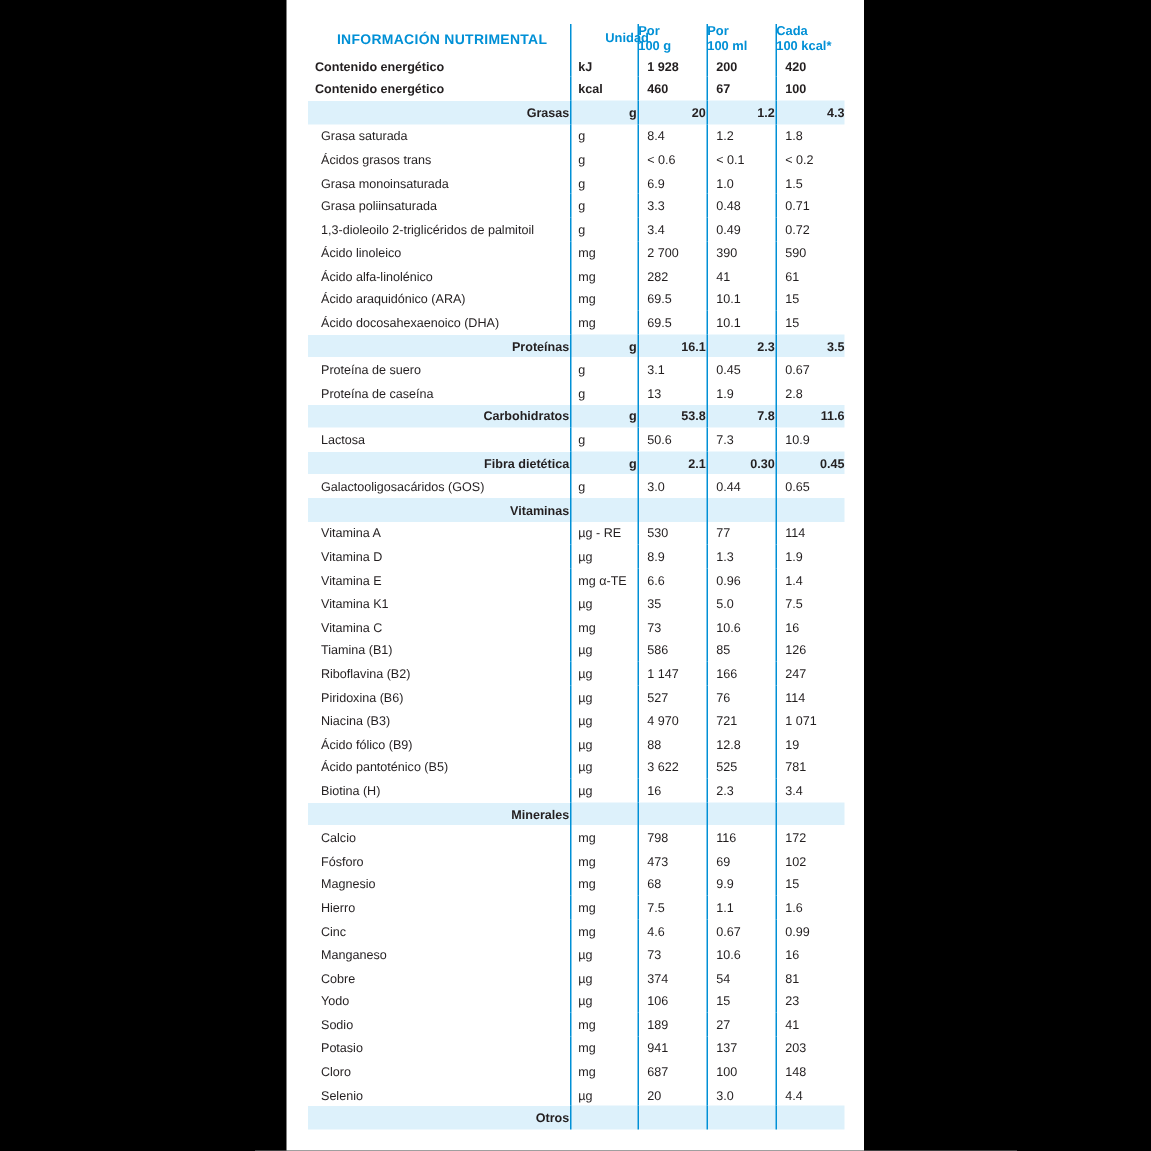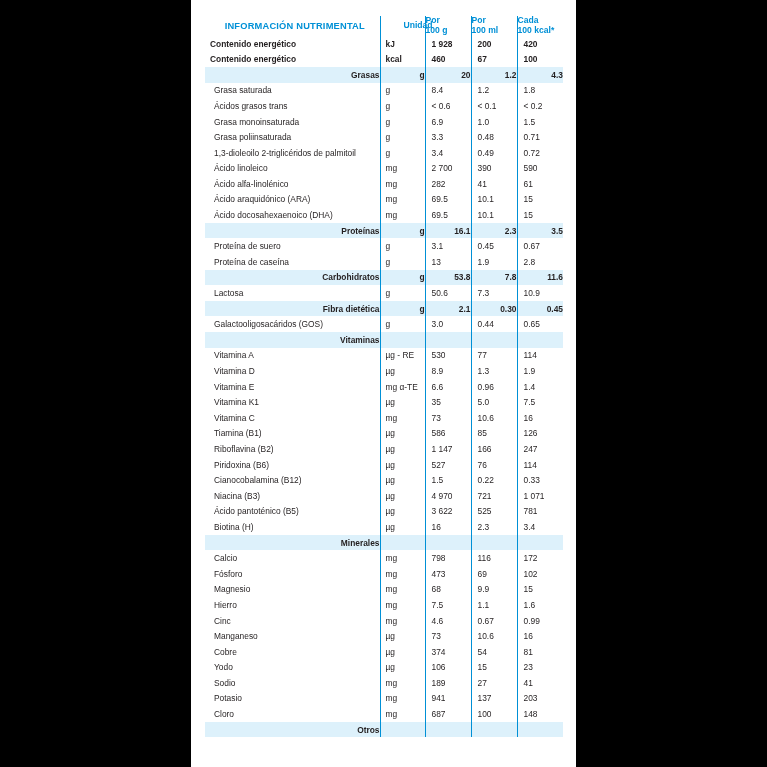--- a/index.html
+++ b/index.html
@@ -317,34 +317,34 @@
           <td class="num">247</td>
         </tr>
         <tr class="sub">
           <td class="name">Piridoxina (B6)</td>
           <td class="unit">µg</td>
           <td class="num">527</td>
           <td class="num">76</td>
           <td class="num">114</td>
         </tr>
         <tr class="sub">
-          <td class="name">Cianocobalamina (B12)</td>
-          <td class="unit">µg</td>
-          <td class="num">1.5</td>
-          <td class="num">0.22</td>
-          <td class="num">0.33</td>
-        </tr>
-        <tr class="sub">
           <td class="name">Niacina (B3)</td>
           <td class="unit">µg</td>
           <td class="num">4 970</td>
           <td class="num">721</td>
           <td class="num">1 071</td>
         </tr>
         <tr class="sub">
+          <td class="name">Ácido fólico (B9)</td>
+          <td class="unit">µg</td>
+          <td class="num">88</td>
+          <td class="num">12.8</td>
+          <td class="num">19</td>
+        </tr>
+        <tr class="sub">
           <td class="name">Ácido pantoténico (B5)</td>
           <td class="unit">µg</td>
           <td class="num">3 622</td>
           <td class="num">525</td>
           <td class="num">781</td>
         </tr>
         <tr class="sub">
           <td class="name">Biotina (H)</td>
           <td class="unit">µg</td>
           <td class="num">16</td>
@@ -427,20 +427,27 @@
           <td class="num">941</td>
           <td class="num">137</td>
           <td class="num">203</td>
         </tr>
         <tr class="sub">
           <td class="name">Cloro</td>
           <td class="unit">mg</td>
           <td class="num">687</td>
           <td class="num">100</td>
           <td class="num">148</td>
+        </tr>
+        <tr class="sub">
+          <td class="name">Selenio</td>
+          <td class="unit">µg</td>
+          <td class="num">20</td>
+          <td class="num">3.0</td>
+          <td class="num">4.4</td>
         </tr>
         <tr class="section">
           <td class="name">Otros</td>
           <td class="unit"></td>
           <td class="num"></td>
           <td class="num"></td>
           <td class="num"></td>
         </tr>
       </tbody>
   </table>

